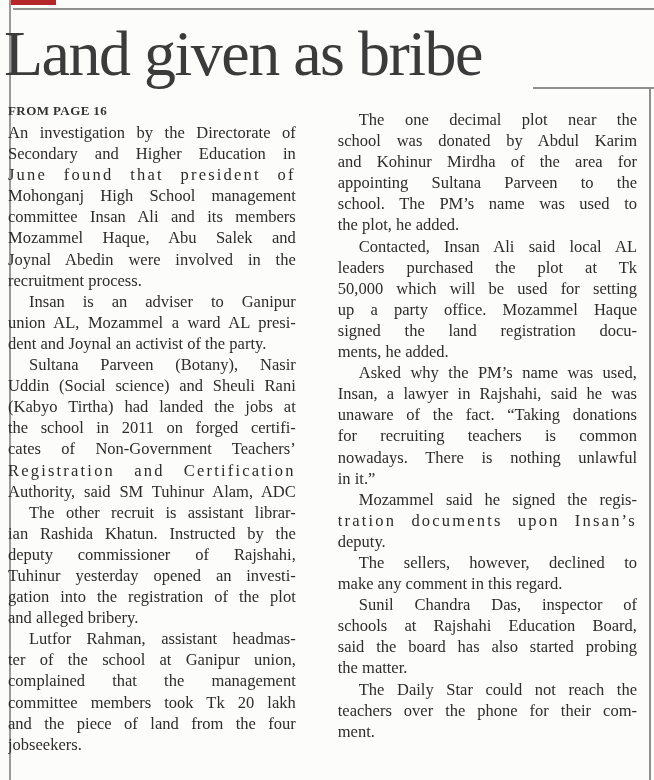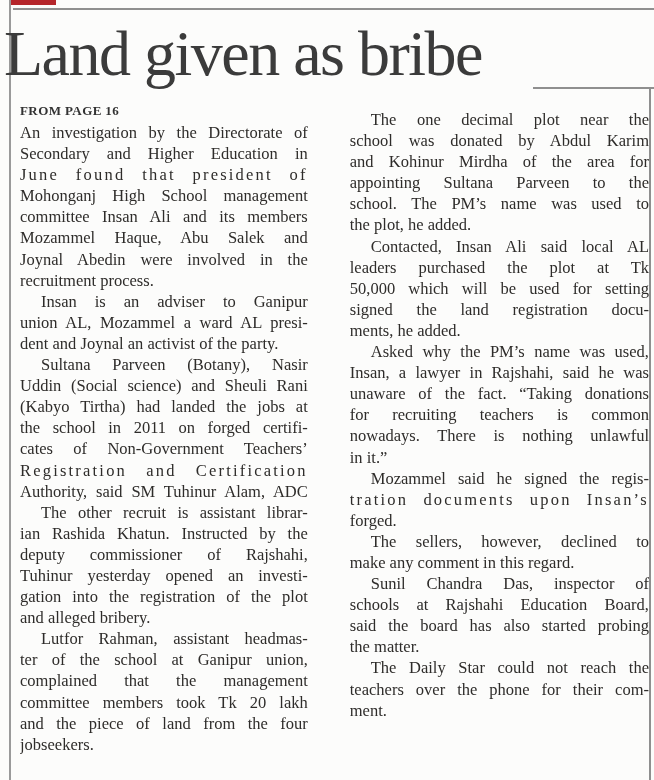--- a/index.html
+++ b/index.html
@@ -15,21 +15,21 @@
   .left-rule{left:9px;top:0;width:2px;height:780px;background:#9a9a9a;}
   .top-rule{left:13px;top:8px;right:0;height:2px;}
   .headline-rule{top:87px;left:533px;right:0;height:2px;}
   .right-rule{left:649px;top:87px;width:2px;bottom:0;}
   .headline{
     position:absolute;left:4px;top:20px;margin:0;
     font-size:64px;font-weight:400;letter-spacing:-1.5px;
     color:#3b3b3b;line-height:1.05;white-space:nowrap;
   }
   .content{
-    position:absolute;left:20px;top:103px;width:629px;
+    position:absolute;left:8px;top:103px;width:629px;
     display:flex;gap:30px;
     color:#2e2c2a;font-size:16.5px;
   }
   .col{overflow:hidden;}
   .col-left{width:301px;}
   .col-right{width:313px;padding-top:6px;margin-left:12px;}
   .kicker{
     font-size:13px;font-weight:bold;letter-spacing:0.4px;
     color:#333;line-height:16px;margin-bottom:3px;white-space:nowrap;
   }
@@ -105,35 +105,36 @@
             <div class="line">school was donated by Abdul Karim</div>
             <div class="line">and Kohinur Mirdha of the area for</div>
             <div class="line">appointing Sultana Parveen to the</div>
             <div class="line">school. The PM’s name was used to</div>
             <div class="line last">the plot, he added.</div>
           </div>
           <div>
             <div class="line ind">Contacted, Insan Ali said local AL</div>
             <div class="line">leaders purchased the plot at Tk</div>
             <div class="line">50,000 which will be used for setting</div>
+            <div class="line">up a party office. Mozammel Haque</div>
             <div class="line">signed the land registration docu-</div>
             <div class="line last">ments, he added.</div>
           </div>
           <div>
             <div class="line ind">Asked why the PM’s name was used,</div>
             <div class="line">Insan, a lawyer in Rajshahi, said he was</div>
             <div class="line">unaware of the fact. “Taking donations</div>
             <div class="line">for recruiting teachers is common</div>
             <div class="line">nowadays. There is nothing unlawful</div>
             <div class="line last">in it.”</div>
           </div>
           <div>
             <div class="line ind">Mozammel said he signed the regis-</div>
             <div class="line sp">tration documents upon Insan’s</div>
-            <div class="line last">forged.</div>
+            <div class="line last">deputy.</div>
           </div>
           <div>
             <div class="line ind">The sellers, however, declined to</div>
             <div class="line last">make any comment in this regard.</div>
           </div>
           <div>
             <div class="line ind">Sunil Chandra Das, inspector of</div>
             <div class="line">schools at Rajshahi Education Board,</div>
             <div class="line">said the board has also started probing</div>
             <div class="line last">the matter.</div>

